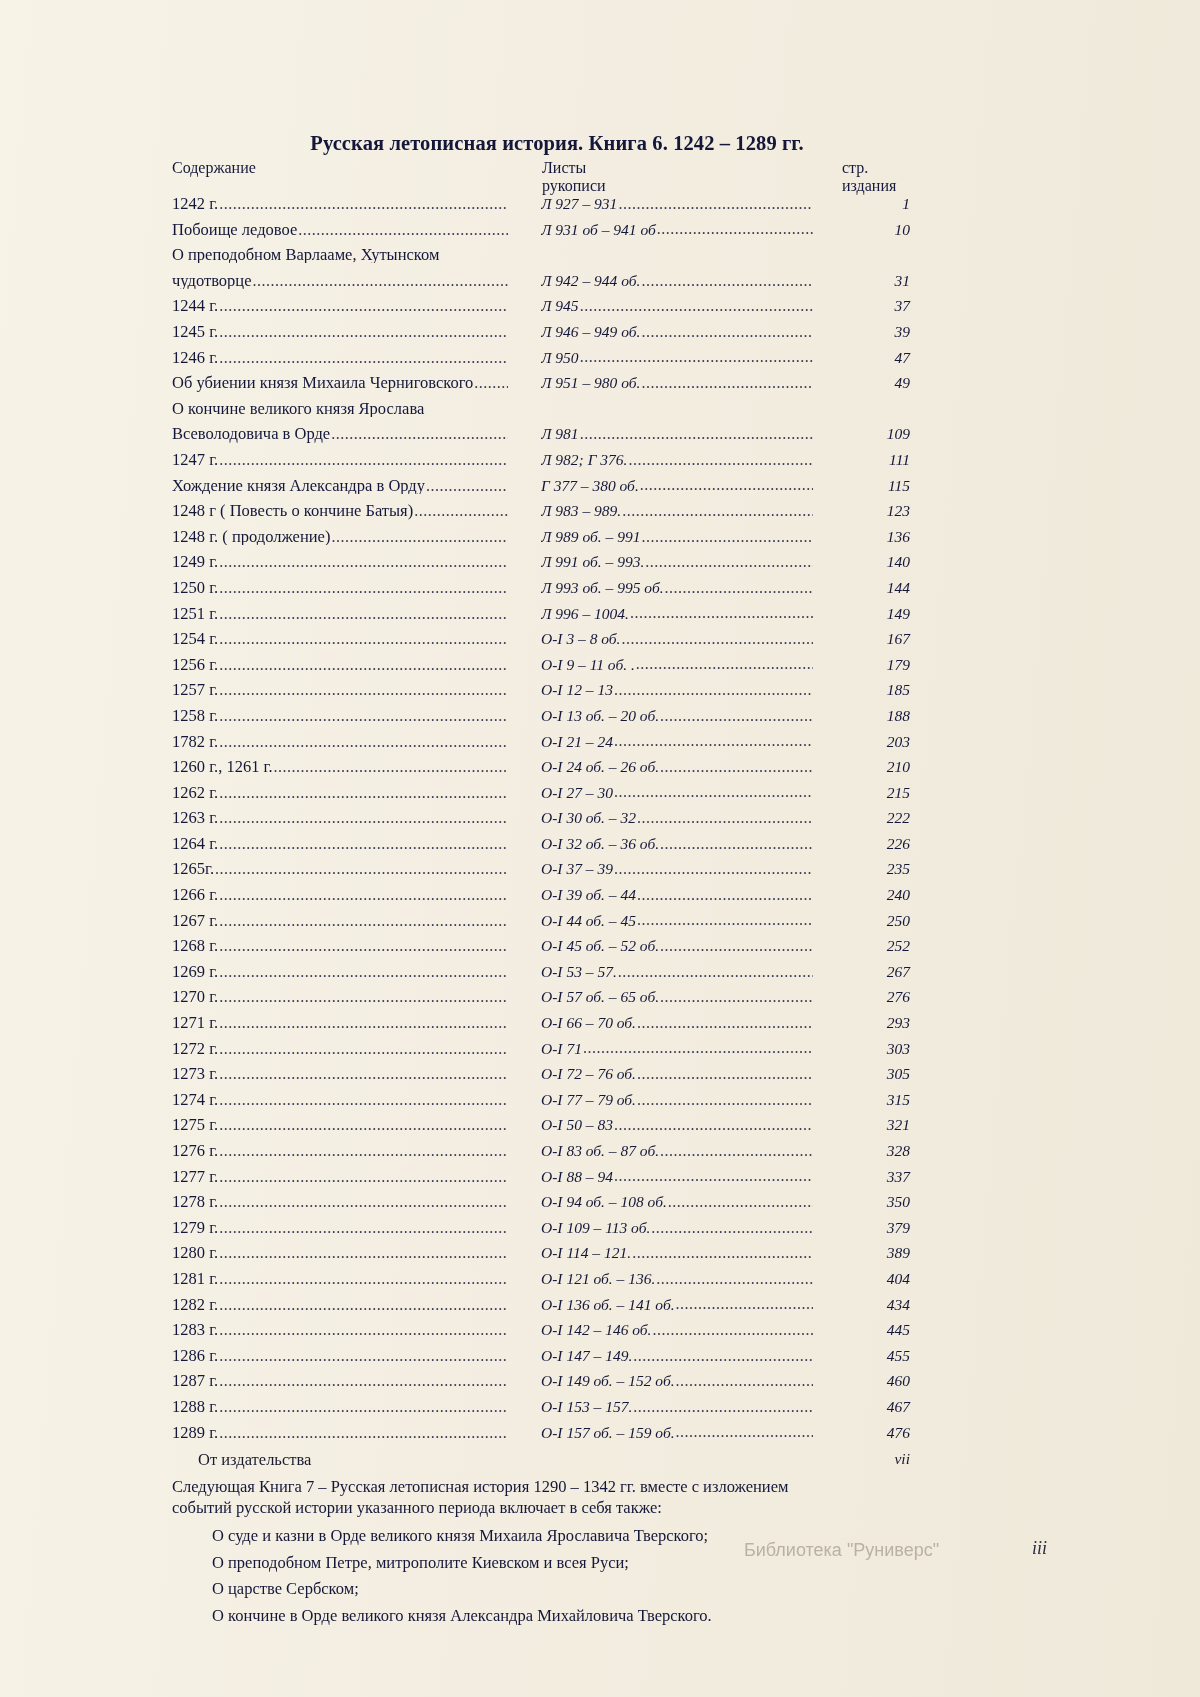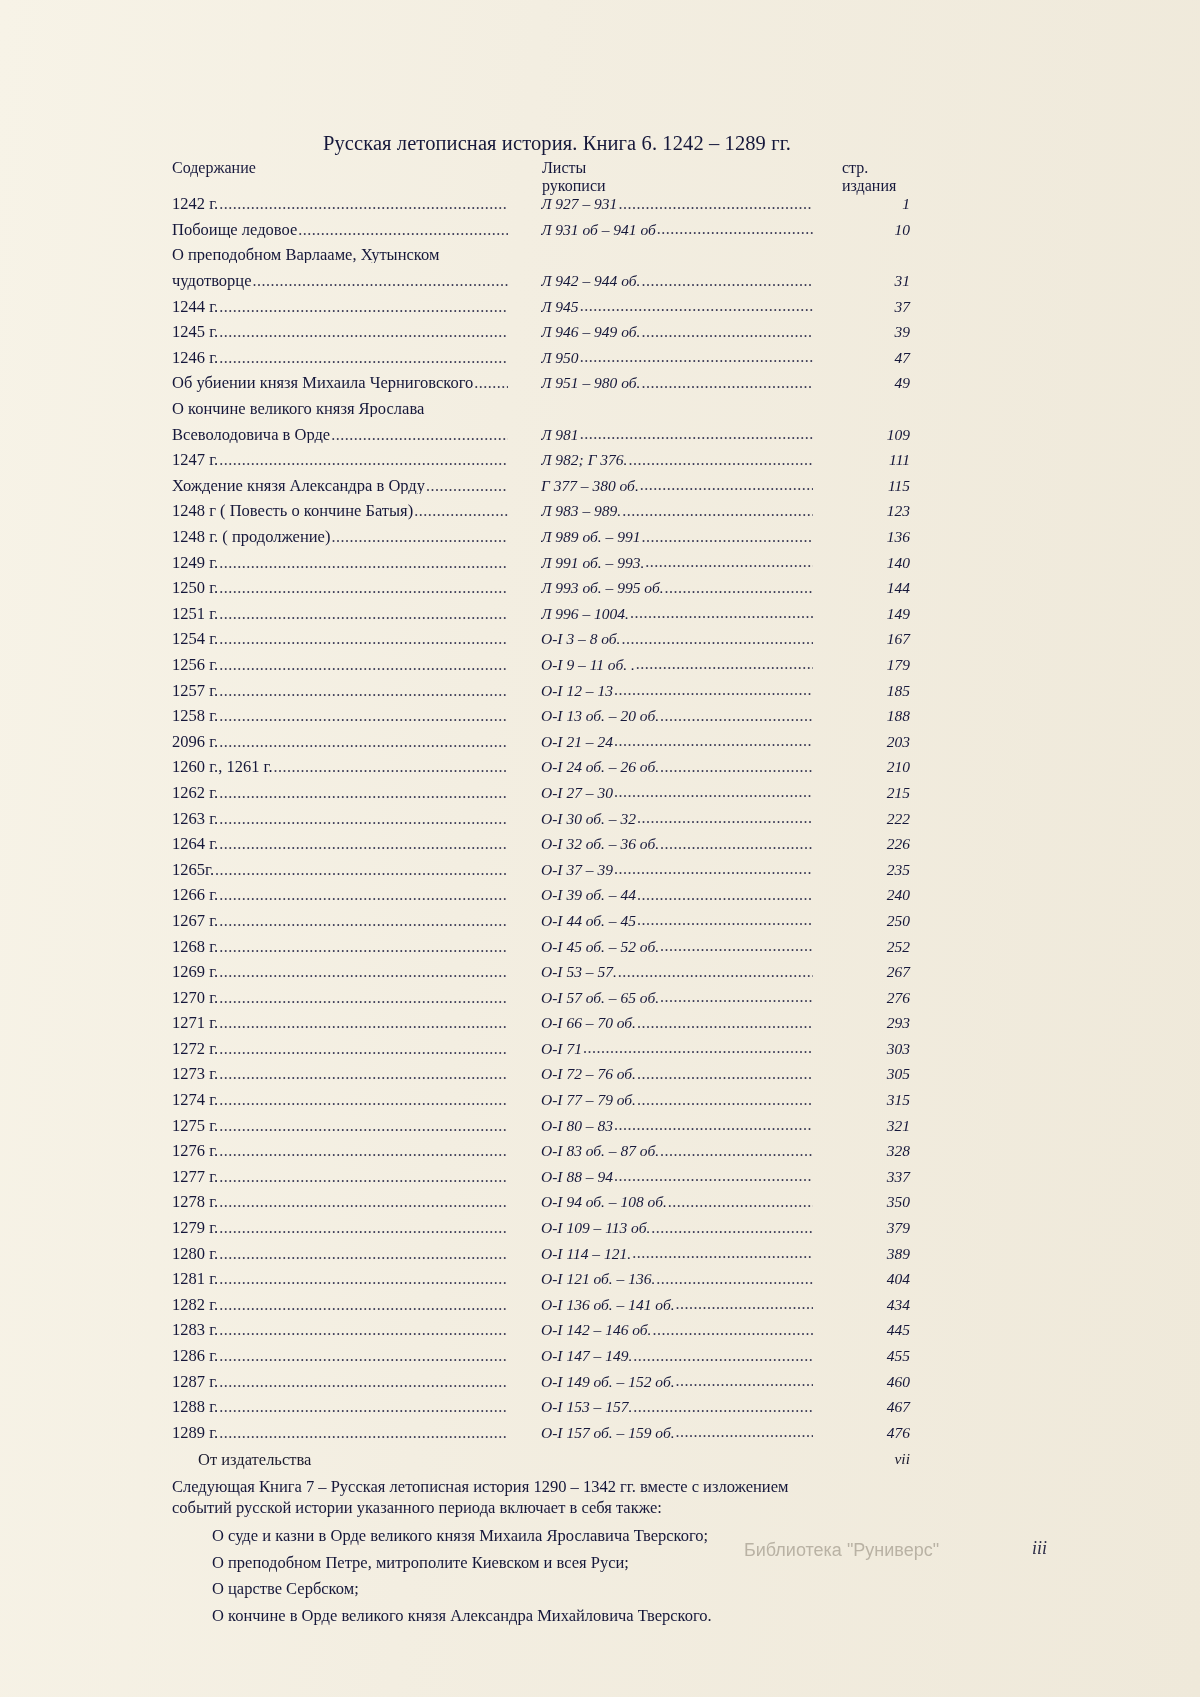--- a/index.html
+++ b/index.html
@@ -24,21 +24,21 @@
   }
   .content {
     position: absolute;
     left: 172px;
     top: 132px;
     width: 740px;
   }
   .doc-title {
     text-align: center;
     font-size: 20.5px;
-    font-weight: normal;
+    font-weight: bold;
     color: #15173a;
     letter-spacing: 0.1px;
     margin: 0 0 4px 0;
     padding-left: 30px;
   }
   
   .head-row {
     display: flex;
     align-items: flex-start;
     font-size: 16px;
@@ -61,21 +61,21 @@
   }
   .c1 {
     width: 370px;
     display: flex;
     align-items: baseline;
     overflow: hidden;
   }
   .c2 {
     width: 300px;
     display: flex;
-    align-items: flex-end;
+    align-items: center;
     overflow: hidden;
     font-style: italic;
     font-size: 15.5px;
   }
   .c3 {
     width: 70px;
     text-align: right;
     font-style: italic;
     font-size: 15.5px;
     padding-right: 2px;
@@ -373,21 +373,21 @@
             <span class="dots">........................................................................................................................</span>
           </div>
           <div class="c2">
             <span class="lbl">О-I  13 об. – 20 об.</span>
             <span class="dots">........................................................................................................................</span>
           </div>
           <div class="c3">188</div>
         </div>
         <div class="toc-row">
           <div class="c1">
-            <span class="lbl">2096 г.</span>
+            <span class="lbl">1782 г.</span>
             <span class="dots">........................................................................................................................</span>
           </div>
           <div class="c2">
             <span class="lbl">О-I  21 – 24</span>
             <span class="dots">........................................................................................................................</span>
           </div>
           <div class="c3">203</div>
         </div>
         <div class="toc-row">
           <div class="c1">
@@ -542,21 +542,21 @@
             <span class="dots">........................................................................................................................</span>
           </div>
           <div class="c3">315</div>
         </div>
         <div class="toc-row">
           <div class="c1">
             <span class="lbl">1275 г.</span>
             <span class="dots">........................................................................................................................</span>
           </div>
           <div class="c2">
-            <span class="lbl">О-I  80 – 83</span>
+            <span class="lbl">О-I  50 – 83</span>
             <span class="dots">........................................................................................................................</span>
           </div>
           <div class="c3">321</div>
         </div>
         <div class="toc-row">
           <div class="c1">
             <span class="lbl">1276 г.</span>
             <span class="dots">........................................................................................................................</span>
           </div>
           <div class="c2">

